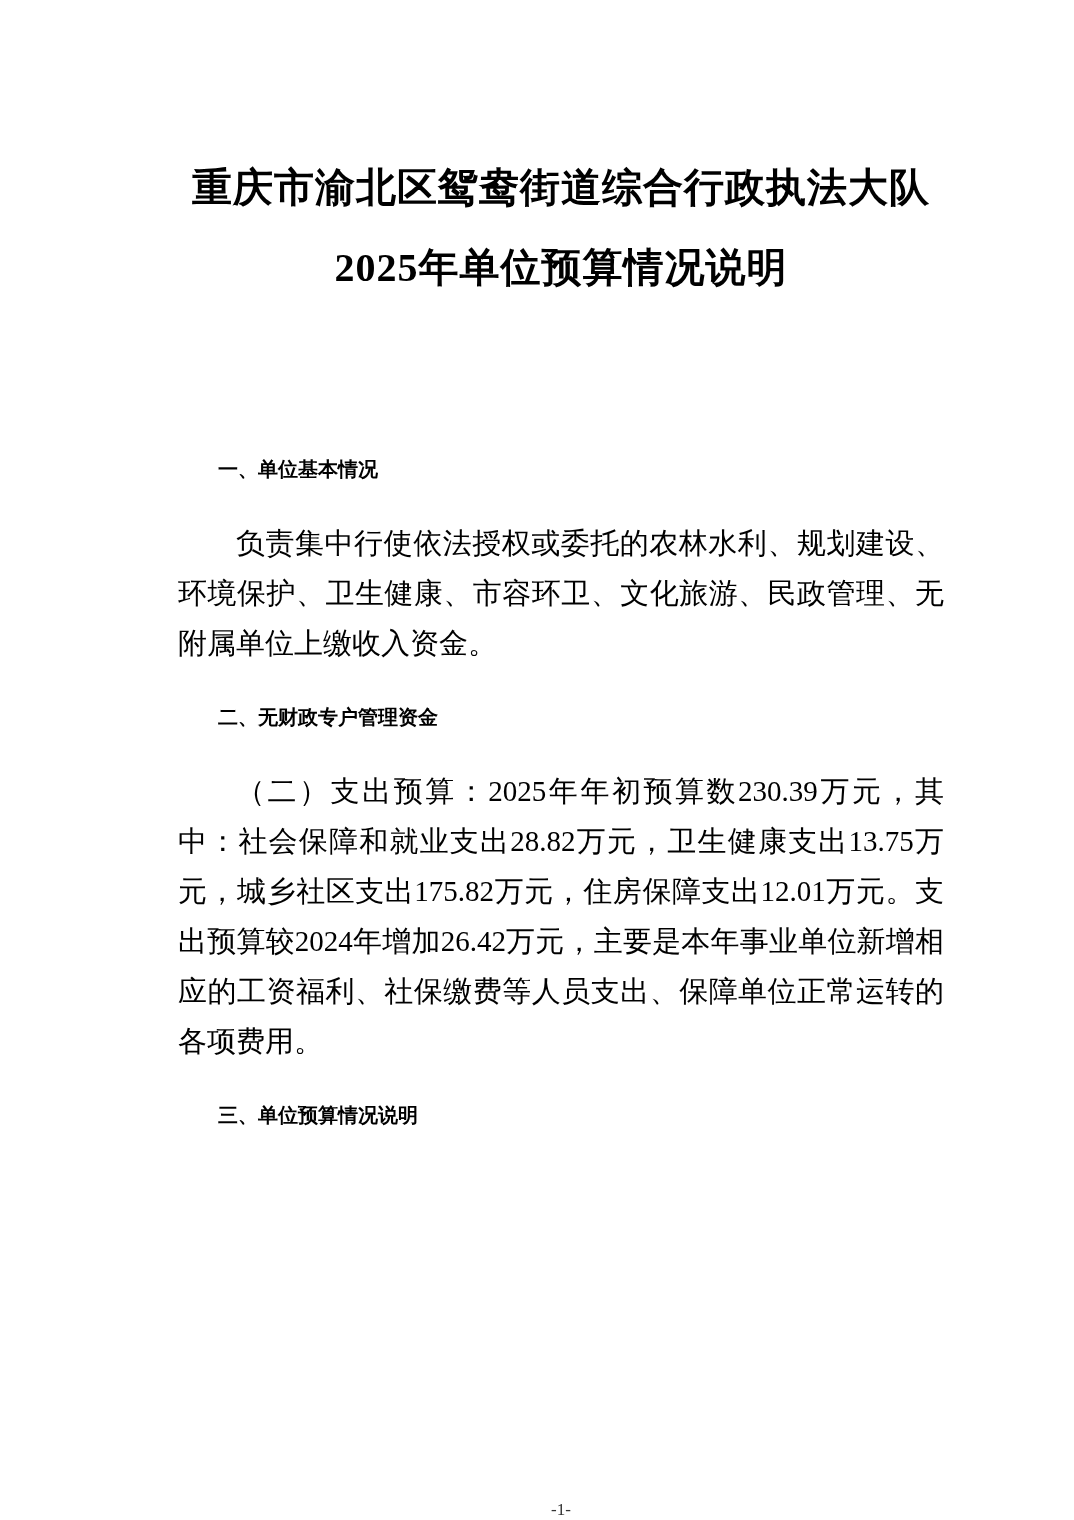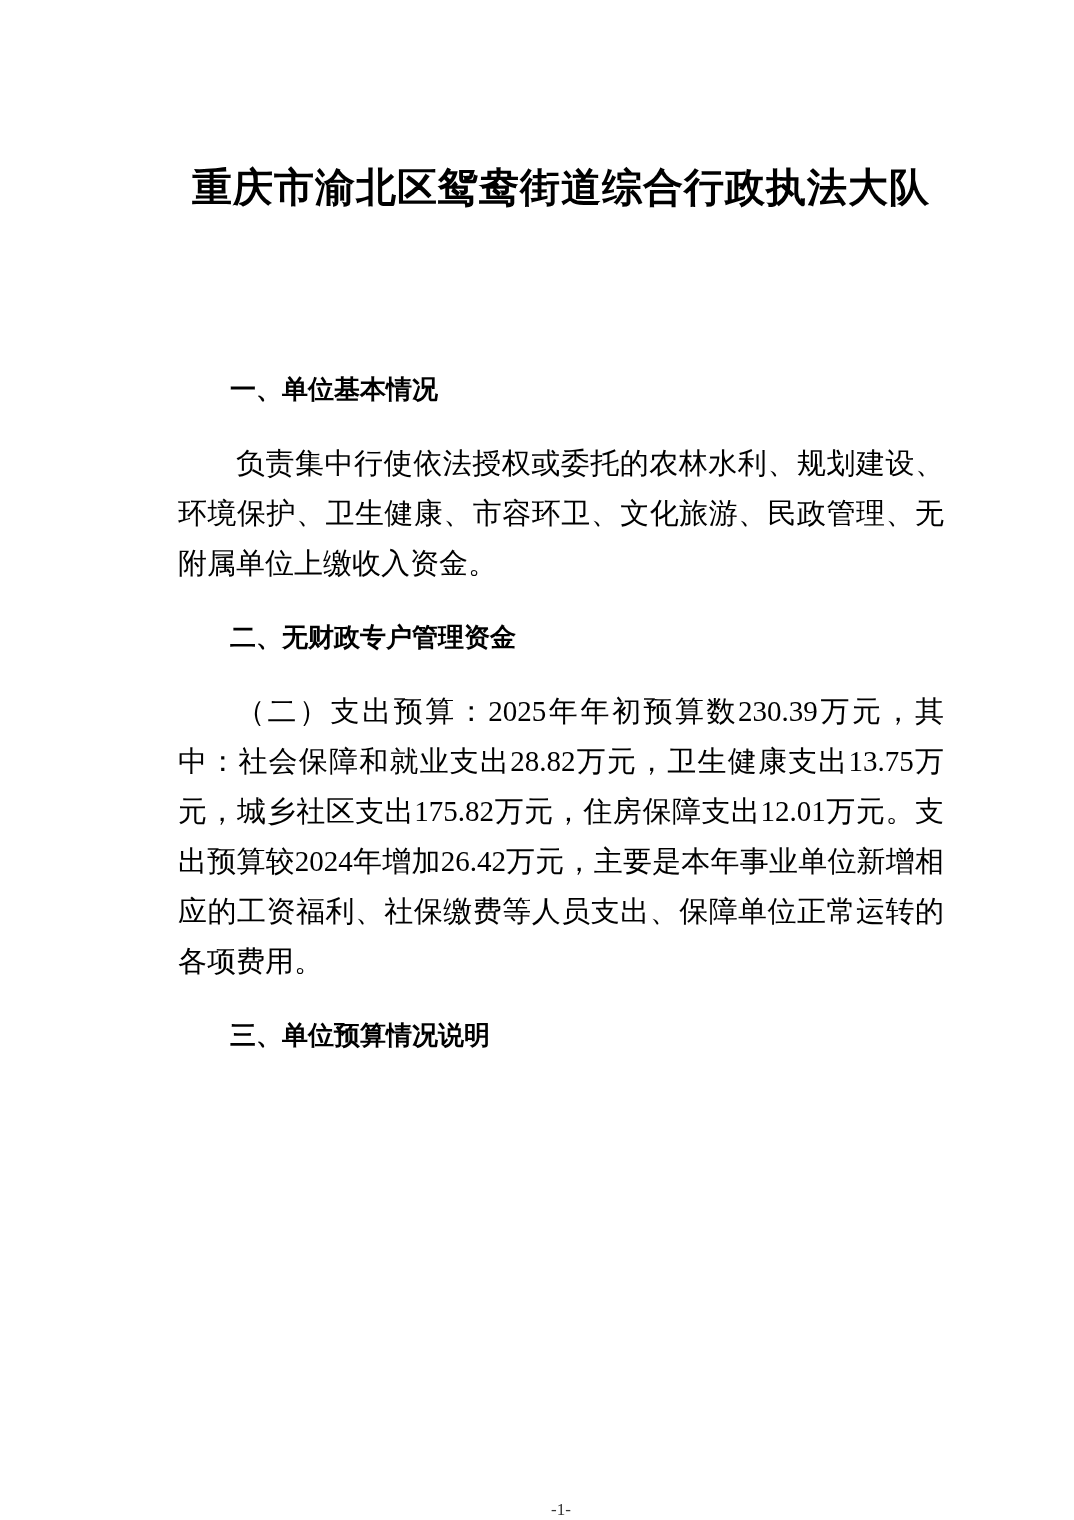--- a/index.html
+++ b/index.html
@@ -21,21 +21,21 @@
     text-align: center;
     font-family: "Liberation Serif", "DejaVu Serif", serif;
     font-weight: bold;
     font-size: 40px;
     line-height: 56px;
     letter-spacing: 1px;
   }
   .h-bold {
     font-family: "Liberation Sans", "DejaVu Sans", sans-serif;
     font-weight: bold;
-    font-size: 26px;
+    font-size: 20px;
     line-height: 50px;
     text-indent: 2em;
     text-align: left;
   }
   .h-first { margin-top: 100px; }
   .h-kai {
     font-family: "Liberation Serif", "DejaVu Serif", serif;
     font-weight: normal;
     font-size: 29px;
     line-height: 50px;
@@ -62,20 +62,21 @@
     color: #333333;
   }
 </style>
 </head>
 <body>
 
 <div class="page">
 
   <div class="doc-title">
     <div>重庆市渝北区鸳鸯街道综合行政执法大队</div>
+    <div>2025年单位预算情况说明</div>
   </div>
 
   <div class="content">
     <div class="h-bold h-first">一、单位基本情况</div>
     <div class="para">负责集中行使依法授权或委托的农林水利、规划建设、环境保护、卫生健康、市容环卫、文化旅游、民政管理、无附属单位上缴收入资金。</div>
     <div class="h-bold">二、无财政专户管理资金</div>
     <div class="para">（二）支出预算：2025年年初预算数230.39万元，其中：社会保障和就业支出28.82万元，卫生健康支出13.75万元，城乡社区支出175.82万元，住房保障支出12.01万元。支出预算较2024年增加26.42万元，主要是本年事业单位新增相应的工资福利、社保缴费等人员支出、保障单位正常运转的各项费用。</div>
     <div class="h-bold">三、单位预算情况说明</div>
   </div>
 

